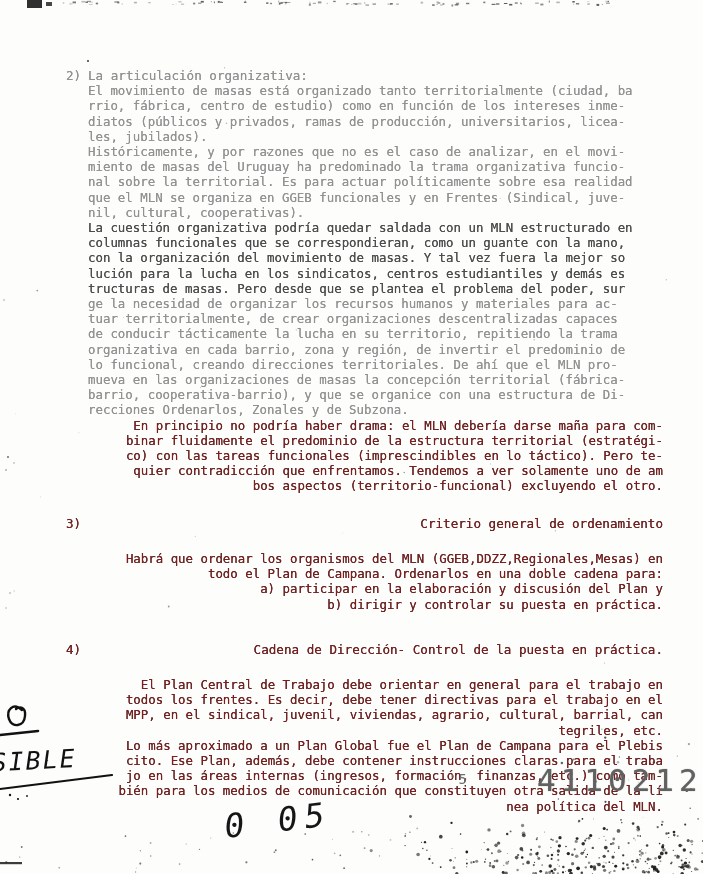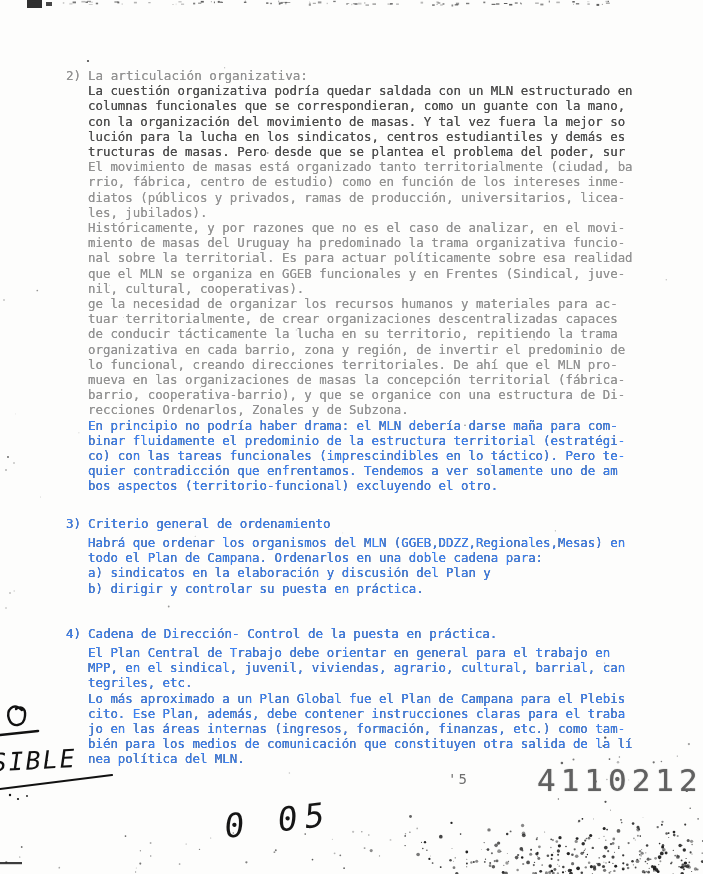--- a/index.html
+++ b/index.html
@@ -9,24 +9,24 @@
     font-family:"DejaVu Sans Mono","Liberation Mono",monospace;
     color:#2a2a2a;
   }
   .doc{position:absolute;left:88px;top:68px;width:575px;}
   .line{white-space:pre;font-size:12.4px;line-height:15.2px;letter-spacing:0;}
   .sec-heading{position:relative;font-size:12.6px;line-height:15.2px;margin:0;}
   .sec-num{position:absolute;left:-22px;top:0;}
   .sec-title{text-underline-offset:2px;}
   .tone-faint{color:#929292;text-shadow:0 0 0.6px #9a9a9a;}
   .tone-medium{color:#4d4d4d;text-shadow:0 0 0.4px #555;}
-  .tone-dark{color:#3b82f6;text-shadow:0 0 0.5px #2f2f2f;}
+  .tone-dark{color:#7f1d1d;text-shadow:0 0 0.5px #2f2f2f;text-align:right;}
   .sec-gap-3{margin-top:22px;}
   .sec-gap-4{margin-top:30px;}
-  .body-gap{margin-top:4px;}
+  .body-gap{margin-top:20px;}
   .noise-layer{position:absolute;left:0;top:0;pointer-events:none;}
   .hw-layer{position:absolute;left:0;top:0;pointer-events:none;}
   .stamp{
     position:absolute;left:537px;top:762px;
     font-size:31px;letter-spacing:5px;color:#616161;
     text-shadow:0 0 1px #7a7a7a;font-weight:400;white-space:nowrap;
   }
   .faint-page-num{
     position:absolute;left:448px;top:771px;font-size:14px;color:#6f6f6f;
     letter-spacing:2px;
@@ -518,37 +518,37 @@
       <rect x="0.0" y="862.0" width="22.0" height="2.2" fill="#1a1a1a" opacity="0.85"></rect>
     </svg>
 
   <main class="doc">
 
     <section>
       <div class="sec-heading tone-faint">
         <span class="sec-num">2)</span>
         <span class="sec-title">La articulación organizativa:</span>
       </div>
-      <div class="para tone-medium">
-          <div class="line">La cuestión organizativa podría quedar saldada con un MLN estructurado en</div>
-          <div class="line">columnas funcionales que se correspondieran, como un guante con la mano,</div>
-          <div class="line">con la organización del movimiento de masas. Y tal vez fuera la mejor so</div>
-          <div class="line">lución para la lucha en los sindicatos, centros estudiantiles y demás es</div>
-          <div class="line">tructuras de masas. Pero desde que se plantea el problema del poder, sur</div>
-        </div>
       <div class="para tone-faint">
           <div class="line">El movimiento de masas está organizado tanto territorialmente (ciudad, ba</div>
           <div class="line">rrio, fábrica, centro de estudio) como en función de los intereses inme-</div>
           <div class="line">diatos (públicos y privados, ramas de producción, universitarios, licea-</div>
           <div class="line">les, jubilados).</div>
           <div class="line">Históricamente, y por razones que no es el caso de analizar, en el movi-</div>
           <div class="line">miento de masas del Uruguay ha predominado la trama organizativa funcio-</div>
           <div class="line">nal sobre la territorial. Es para actuar políticamente sobre esa realidad</div>
           <div class="line">que el MLN se organiza en GGEB funcionales y en Frentes (Sindical, juve-</div>
           <div class="line">nil, cultural, cooperativas).</div>
+        </div>
+      <div class="para tone-medium">
+          <div class="line">La cuestión organizativa podría quedar saldada con un MLN estructurado en</div>
+          <div class="line">columnas funcionales que se correspondieran, como un guante con la mano,</div>
+          <div class="line">con la organización del movimiento de masas. Y tal vez fuera la mejor so</div>
+          <div class="line">lución para la lucha en los sindicatos, centros estudiantiles y demás es</div>
+          <div class="line">tructuras de masas. Pero desde que se plantea el problema del poder, sur</div>
         </div>
       <div class="para tone-faint">
           <div class="line">ge la necesidad de organizar los recursos humanos y materiales para ac-</div>
           <div class="line">tuar territorialmente, de crear organizaciones descentralizadas capaces</div>
           <div class="line">de conducir tácticamente la lucha en su territorio, repitiendo la trama</div>
           <div class="line">organizativa en cada barrio, zona y región, de invertir el predominio de</div>
           <div class="line">lo funcional, creando direcciones territoriales. De ahí que el MLN pro-</div>
           <div class="line">mueva en las organizaciones de masas la concepción territorial (fábrica-</div>
           <div class="line">barrio, cooperativa-barrio), y que se organice con una estructura de Di-</div>
           <div class="line">recciones Ordenarlos, Zonales y de Subzona.</div>
@@ -563,32 +563,33 @@
     </section>
 
     <section class="sec-gap-3">
       <div class="sec-heading tone-dark">
         <span class="sec-num">3)</span>
         <span class="sec-title">Criterio general de ordenamiento</span>
       </div>
       <div class="para tone-dark body-gap">
           <div class="line">Habrá que ordenar los organismos del MLN (GGEB,DDZZ,Regionales,Mesas) en</div>
           <div class="line">todo el Plan de Campana. Ordenarlos en una doble cadena para:</div>
-          <div class="line">a) sindicatos en la elaboración y discusión del Plan y</div>
+          <div class="line">a) participar en la elaboración y discusión del Plan y</div>
           <div class="line">b) dirigir y controlar su puesta en práctica.</div>
         </div>
     </section>
 
     <section class="sec-gap-4">
       <div class="sec-heading tone-dark">
         <span class="sec-num">4)</span>
         <span class="sec-title">Cadena de Dirección- Control de la puesta en práctica.</span>
       </div>
       <div class="para tone-dark body-gap">
           <div class="line">El Plan Central de Trabajo debe orientar en general para el trabajo en</div>
+          <div class="line">todos los frentes. Es decir, debe tener directivas para el trabajo en el</div>
           <div class="line">MPP, en el sindical, juvenil, viviendas, agrario, cultural, barrial, can</div>
           <div class="line">tegriles, etc.</div>
           <div class="line">Lo más aproximado a un Plan Global fue el Plan de Campana para el Plebis</div>
           <div class="line">cito. Ese Plan, además, debe contener instrucciones claras para el traba</div>
           <div class="line">jo en las áreas internas (ingresos, formación, finanzas, etc.) como tam-</div>
           <div class="line">bién para los medios de comunicación que constituyen otra salida de la lí</div>
           <div class="line">nea política del MLN.</div>
         </div>
     </section>
 

